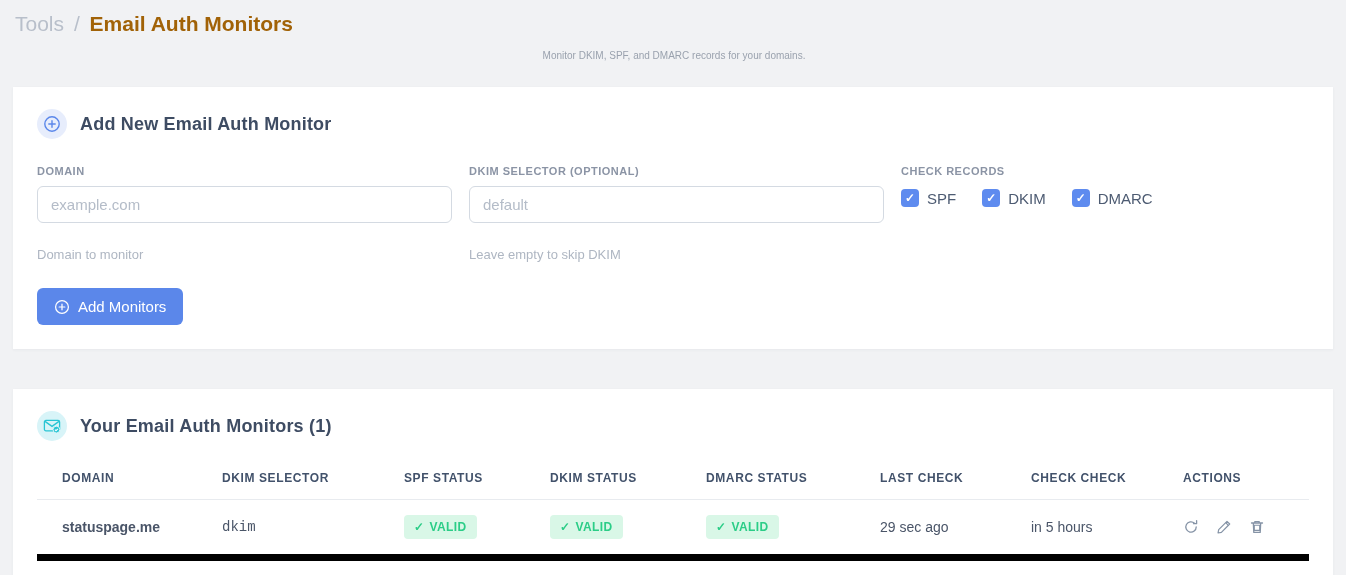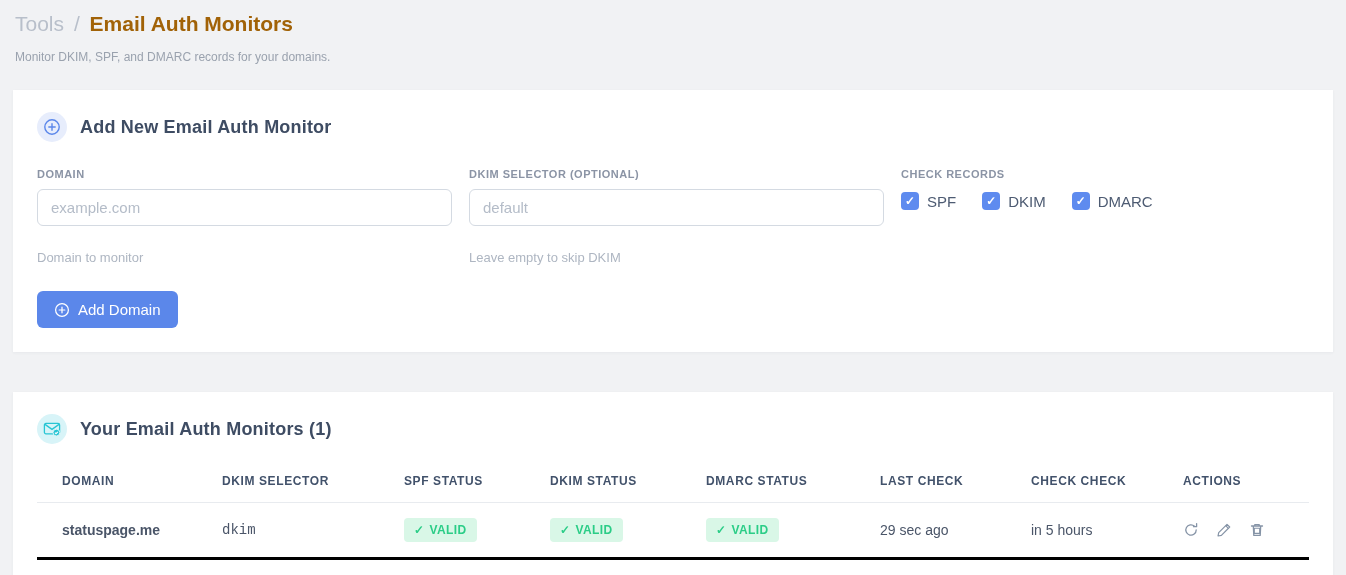--- a/index.html
+++ b/index.html
@@ -10,21 +10,21 @@
     color: #3e4c63;
     overflow: hidden;
   }
   .page { padding: 10px 13px 0 13px; }
 
   
   .breadcrumb { font-size: 21px; padding: 2px 0 0 2px; }
   .breadcrumb .crumb-parent { color: #b8bfca; font-weight: 400; }
   .breadcrumb .crumb-sep { color: #b8bfca; font-weight: 400; margin: 0 4px; }
   .breadcrumb .crumb-current { color: #a16207; font-weight: 700; }
-  .page-subtitle { color: #9aa2ae; font-size: 12px; margin: 14px 0 0 2px; }
+  .page-subtitle { color: #9aa2ae; font-size: 10px; margin: 14px 0 0 2px; text-align: center; }
 
   
   .card {
     background: #ffffff;
     border-radius: 0;
     box-shadow: 0 1px 3px rgba(40,50,70,0.05);
     margin-top: 26px;
     padding: 22px 24px 24px 24px;
   }
   .card-header { display: flex; align-items: center; gap: 13px; }
@@ -78,21 +78,21 @@
 
   
   .monitors-table { width: 100%; border-collapse: collapse; margin-top: 18px; table-layout: fixed; }
   .monitors-table th {
     text-align: left; font-size: 12px; font-weight: 700; color: #42526b;
     letter-spacing: .6px; padding: 12px 10px 14px 10px;
     border-bottom: 1px solid #e8ebef;
   }
   .monitors-table td {
     padding: 15px 10px; font-size: 14px; color: #4a5568;
-    border-bottom: 3px solid #000000; vertical-align: middle;
+    border-bottom: 7px solid #000000; vertical-align: middle;
   }
   .monitors-table th:first-child, .monitors-table td:first-child { padding-left: 25px; }
   .col-domain { width: 175px; } .col-selector { width: 182px; }
   .col-spf { width: 146px; } .col-dkim { width: 156px; } .col-dmarc { width: 174px; }
   .col-last { width: 151px; } .col-next { width: 152px; }
 
   .cell-domain { font-weight: 700; color: #46556d; font-size: 15px; }
   .cell-code { font-family: "Liberation Mono", monospace; color: #ed4f92; font-size: 14px; }
   .badge-valid {
     display: inline-flex; align-items: center; gap: 5px;
@@ -164,21 +164,21 @@
           </span>
         </div>
       </div>
     </div>
 
     <button class="btn-primary">
       <svg width="16" height="16" viewBox="0 0 18 18" fill="none">
         <circle cx="9" cy="9" r="7.2" stroke="#ffffff" stroke-width="1.4"></circle>
         <path d="M9 5.8v6.4M5.8 9h6.4" stroke="#ffffff" stroke-width="1.4" stroke-linecap="round"></path>
       </svg>
-      <span>Add Domain</span>
+      <span>Add Monitors</span>
     </button>
   </div>
 
   <div class="card" style="margin-top:40px; padding-bottom:34px;">
     <div class="card-header">
       <span class="icon-circle teal">
         <svg width="18" height="18" viewBox="0 0 18 18" fill="none">
           <rect x="1.4" y="3.4" width="15.2" height="10.4" rx="1.5" stroke="#28c5d4" stroke-width="1.3"></rect>
           <path d="M2 4.4 9 9.4 16 4.4" stroke="#28c5d4" stroke-width="1.3" fill="none"></path>
           <circle cx="13.4" cy="12.6" r="3.4" fill="#28c5d4" stroke="#d8f4f8" stroke-width="1"></circle>

